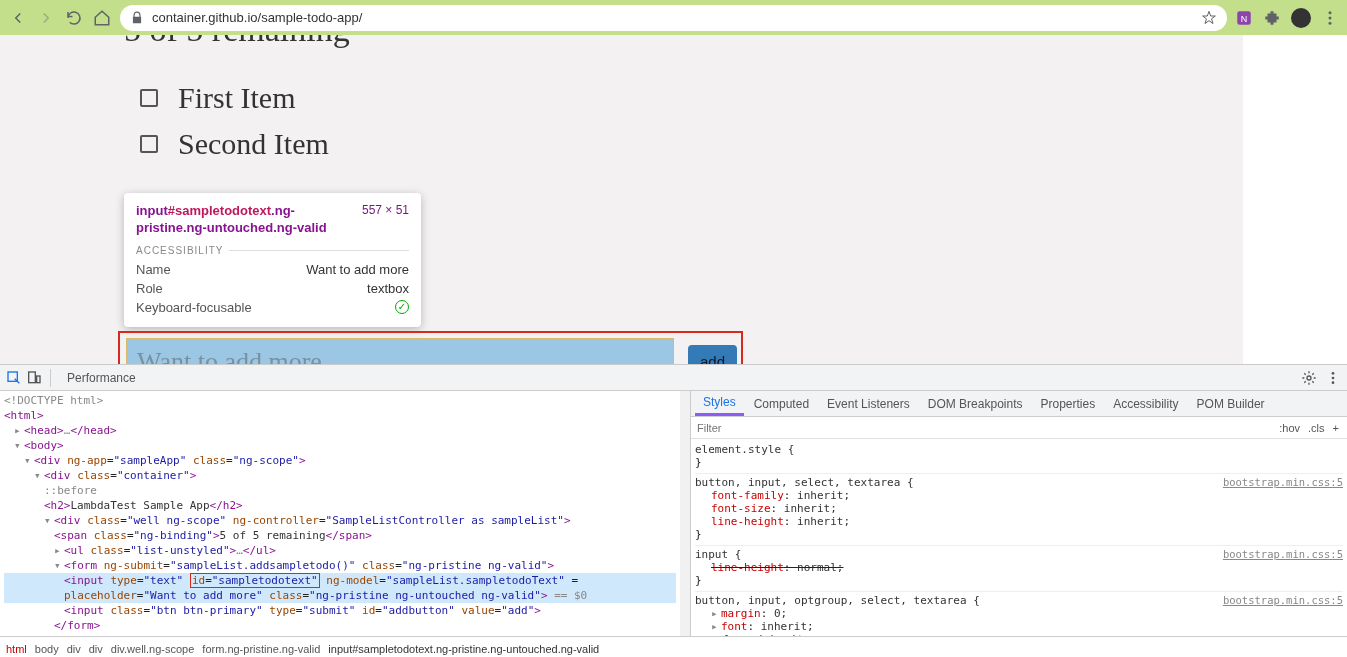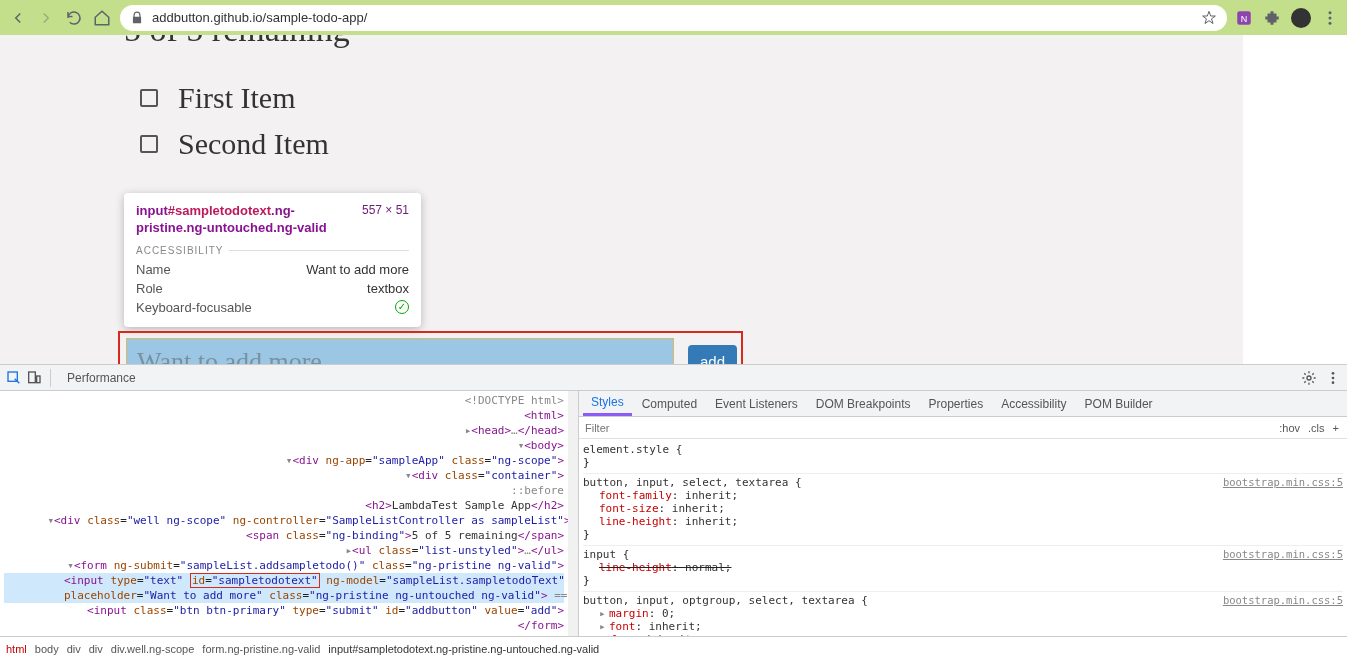--- a/index.html
+++ b/index.html
@@ -34,33 +34,33 @@
   .tt-dim { color: #701a75; font-size: 12px; }
   .tt-sec-header { color: #888; font-size: 10px; letter-spacing: 1px; margin: 8px 0 4px; display: flex; align-items: center; gap: 6px; }
   .tt-sec-header::after { content:""; flex:1; height:1px; background:#ddd; }
   .tt-row { display: flex; justify-content: space-between; padding: 2px 0; color: #555; }
   .tt-row .val { color: #333; }
   .tt-check { width: 14px; height: 14px; border-radius: 50%; border: 1.5px solid #0a0; display: inline-flex; align-items: center; justify-content: center; color: #0a0; font-size: 10px; }
 
   .highlight-box { position: absolute; left: 118px; top: 296px; width: 625px; height: 60px; border: 2px solid #d8291e; background: transparent; }
   .highlight-inner { position: absolute; left: 126px; top: 303px; width: 548px; height: 47px; background: #9bc6e4; border: 1px solid #d9b96a; display: flex; align-items: center; padding: 0 10px; }
   .highlight-inner .ph { font-size: 26px; color: #7791a0; font-family: Georgia, serif; }
-  .add-btn { position: absolute; left: 688px; top: 310px; background: #337ab7; color: #ffffff; border-radius: 4px; padding: 8px 12px; font-size: 15px; }
+  .add-btn { position: absolute; left: 688px; top: 310px; background: #337ab7; color: #0f172a; border-radius: 4px; padding: 8px 12px; font-size: 15px; }
 
   
   .dt-bar { height: 26px; border-top: 1px solid #ccc; display: flex; align-items: center; font-size: 12px; color: #555; padding: 0 6px; gap: 4px; background: #f1f3f4; }
   .dt-bar .ico { width: 16px; height: 16px; display:flex; align-items:center; justify-content:center; fill:#555; }
   .dt-bar .sep { width:1px; height:18px; background:#ccc; margin: 0 4px; }
   .dt-tab { padding: 4px 8px; cursor: pointer; height: 26px; display: flex; align-items: center; }
   .dt-tab.active { color: #1a73e8; border-bottom: 2px solid #1a73e8; }
   .dt-right { margin-left: auto; display:flex; gap: 8px; align-items:center; }
 
   
   .dt-body { display: flex; height: 246px; border-top: 1px solid #ccc; font-family: Consolas, monospace; font-size: 11px; }
-  .dom-panel { width: 568px; position: relative; background: #fff; overflow: hidden; text-align: right; }
+  .dom-panel { width: 680px; position: relative; background: #fff; overflow: hidden; }
   .dom-scroll { width: 10px; background: #f1f1f1; }
   .styles-wrap { flex: 1; display: flex; flex-direction: column; border-left: 1px solid #ccc; }
   .styles-tabs { display: flex; font-family: Arial, sans-serif; font-size: 12px; border-bottom: 1px solid #ccc; height: 26px; align-items: center; background: #f1f3f4; padding: 0 4px; gap: 2px; }
   .styles-tabs .stab { padding: 4px 8px; cursor: pointer; color: #555; }
   .styles-tabs .stab.active { color: #1a73e8; border-bottom: 3px solid #8b5cf6; }
   .filter-row { display: flex; align-items: center; border-bottom: 1px solid #e0e0e0; height: 22px; font-family: Arial, sans-serif; }
   .filter-input { flex: 1; border: none; padding: 2px 6px; font-size: 11px; outline: none; color: #999; }
   .filter-side { display: flex; gap: 8px; padding: 0 8px; color: #555; font-size: 11px; }
   .styles-content { flex: 1; overflow: auto; padding: 2px 4px; }
   .css-block { border-bottom: 1px solid #eee; padding: 2px 0 4px; }
@@ -118,21 +118,21 @@
     </div>
   <div class="chrome-icon">
       <svg viewBox="0 0 24 24">
         <path d="M3 11l9-8 9 8v10H3z" stroke="#5f6368" stroke-width="2" fill="none"></path>
       </svg>
     </div>
   <div class="url-bar">
     <svg class="lock-icon" viewBox="0 0 24 24">
         <path d="M6 10V7a6 6 0 1 1 12 0v3h1v11H5V10h1zm2 0h8V7a4 4 0 0 0-8 0v3z" fill="#5f6368"></path>
       </svg>
-    <span class="url-text">addbutton.github.io/sample-todo-app/</span>
+    <span class="url-text">container.github.io/sample-todo-app/</span>
     <svg class="star-icon" viewBox="0 0 24 24">
         <path d="M12 2l2.5 7h7l-5.7 4.3 2.2 7L12 16l-6 4.3 2.2-7L2.5 9h7z" stroke="#5f6368" stroke-width="1.5" fill="none"></path>
       </svg>
   </div>
   <div class="ext-right">
     <svg class="ext-icon" viewBox="0 0 24 24">
         <rect x="3" y="3" width="18" height="18" rx="3" fill="#8e44ad"></rect>
         <text x="12" y="17" text-anchor="middle" fill="#fff" font-size="12" font-family="Arial">N</text>
       </svg>
     <svg class="ext-icon" viewBox="0 0 24 24">

